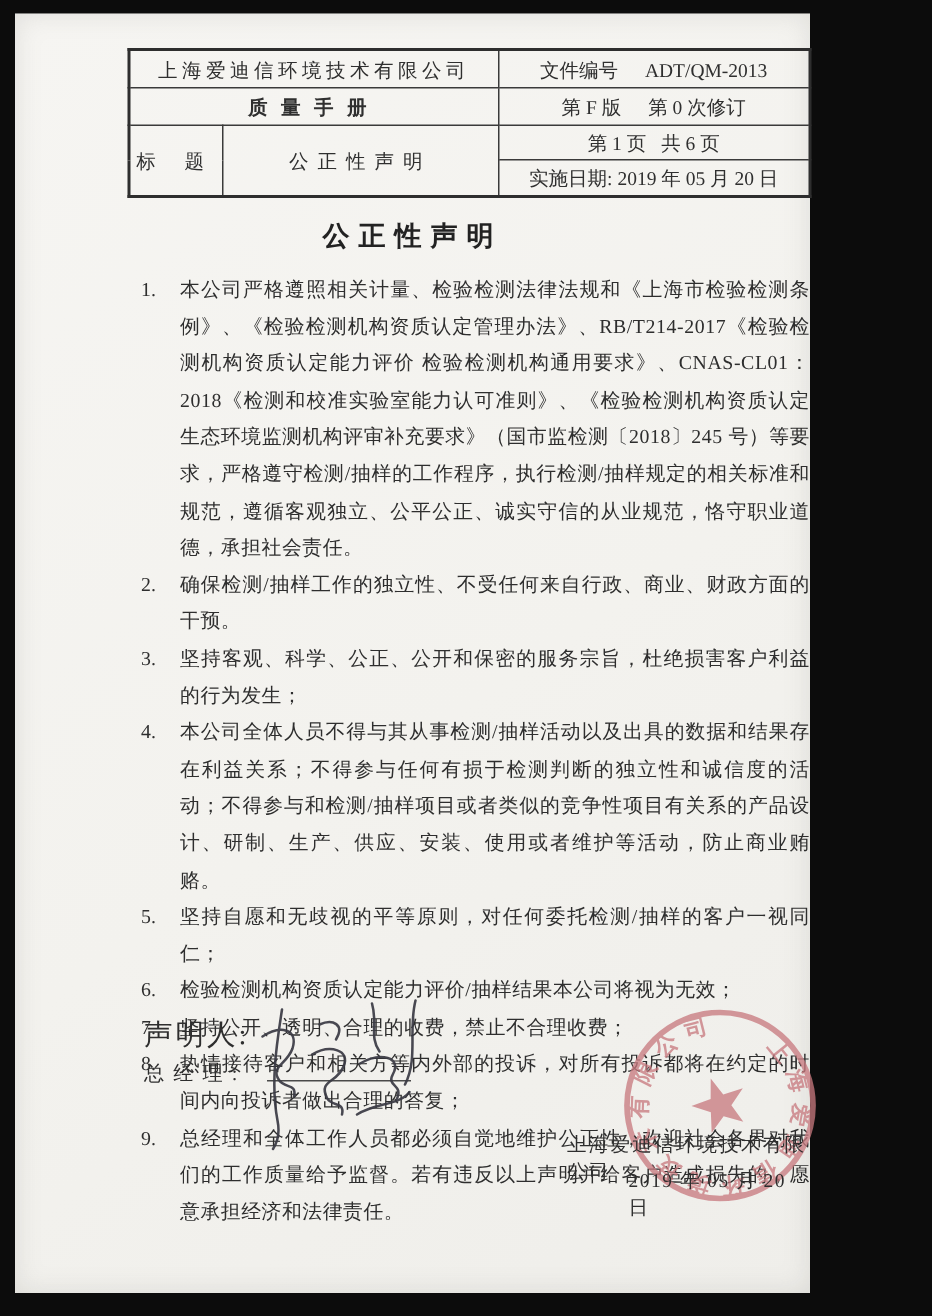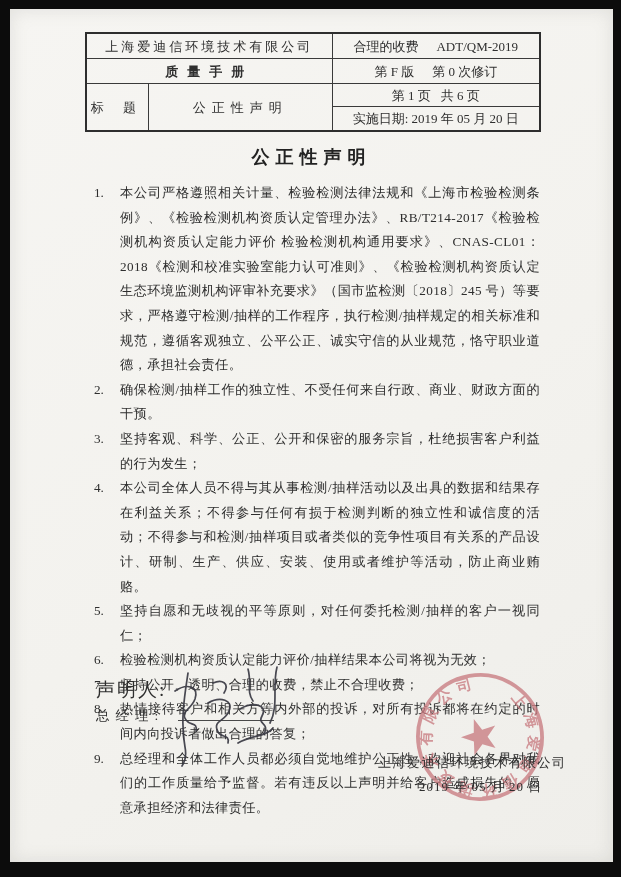--- a/index.html
+++ b/index.html
@@ -4,21 +4,21 @@
 <style>
   html,body{margin:0;padding:0;}
   body{
     width:621px;height:877px;position:relative;
     background:#0c0c0c;
     font-family:"Liberation Serif","DejaVu Serif",serif;
     color:#333;
     overflow:hidden;
   }
   .page{
-    position:absolute;left:10px;top:9px;width:603px;height:853px;
+    position:absolute;left:10px;top:9px;width:530px;height:853px;
     background:linear-gradient(145deg,#f6f5f2 0%,#f3f2ee 55%,#efeeea 100%);
     box-shadow:inset 0 0 18px rgba(120,120,115,.18);
   }
 
   
   table.doc-table{
     position:absolute;left:75px;top:23px;width:456px;
     border-collapse:collapse;table-layout:fixed;
     border:2px solid #2e2e2e;
     color:#2f2f2f;
@@ -103,21 +103,21 @@
 
   <table class="doc-table">
     <colgroup>
         <col style="width:62px">
         <col style="width:183px">
         <col style="width:207px">
       </colgroup>
     <tbody>
       <tr class="r1">
         <td colspan="2" class="company">上海爱迪信环境技术有限公司</td>
-        <td><span>合理的收费</span><span class="cell-gap"></span><span>ADT/QM-2019</span></td>
+        <td><span>文件编号</span><span class="cell-gap"></span><span>ADT/QM-2013</span></td>
       </tr>
       <tr class="r2">
         <td colspan="2" class="manual">质量手册</td>
         <td><span>第 F 版</span><span class="cell-gap"></span><span>第 0 次修订</span></td>
       </tr>
       <tr class="r3">
         <td rowspan="2" class="title-label">标 题</td>
         <td rowspan="2" class="title-value">公正性声明</td>
         <td><span>第 1 页</span><span class="cell-gap-sm"></span><span>共 6 页</span></td>
       </tr>

